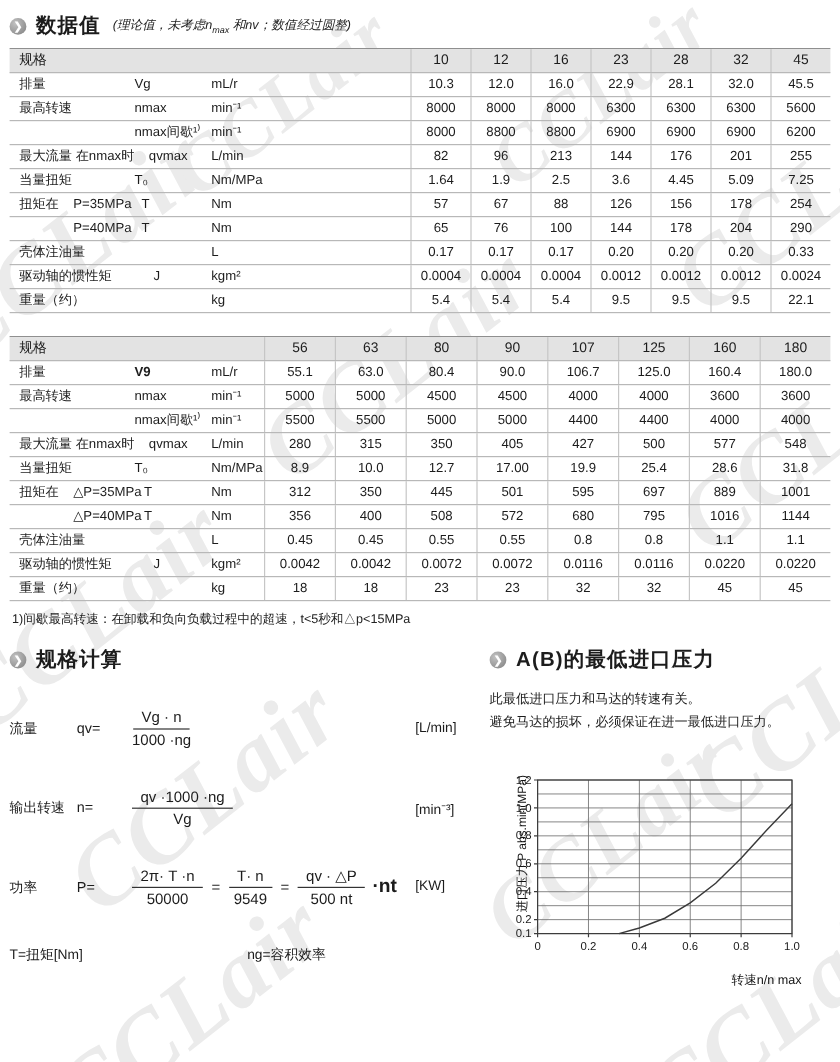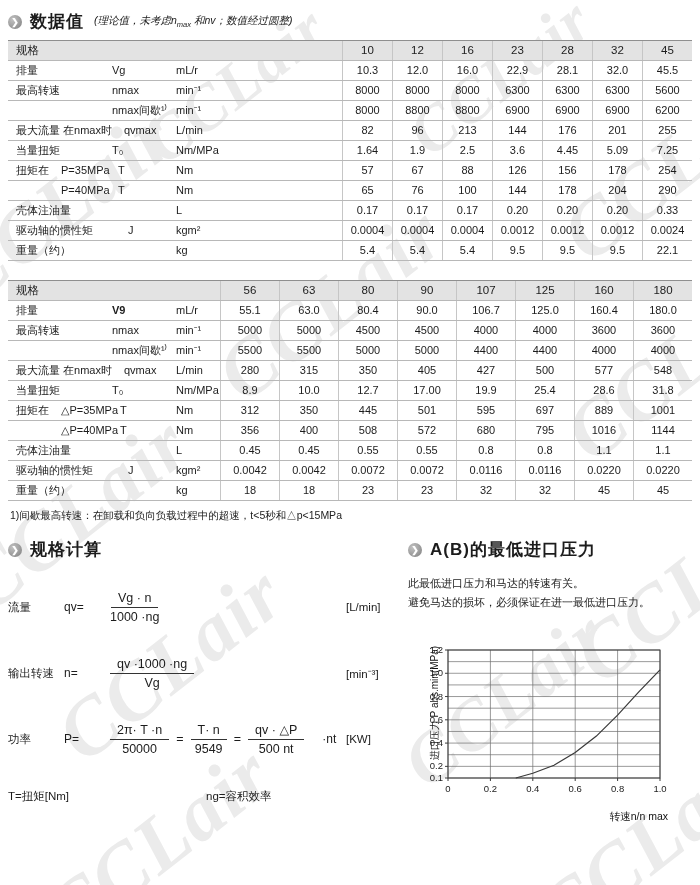--- a/index.html
+++ b/index.html
@@ -34,21 +34,21 @@
   .inlet{position:absolute;left:408px;top:528px;width:288px;}
   .calc .sec-head,.inlet .sec-head{margin:0;}
   .f-row{display:flex;align-items:center;position:relative;margin-top:26px;min-height:40px;}
   .f-label{width:56px;font-size:11.5px;}
   .f-lhs{width:42px;font-size:12px;}
   .frac{display:inline-flex;flex-direction:column;align-items:center;margin:0 4px;font-size:12.5px;}
   .frac .fnum{border-bottom:1px solid #333;padding:0 7px 2px;white-space:nowrap;}
   .frac .fden{padding-top:2px;white-space:nowrap;}
   .f-eq{font-size:12.5px;margin:0 3px;}
   .f-alt{font-size:12px;margin-left:16px;white-space:nowrap;}
-  .f-tail{font-size:12px;margin-left:14px;}
+  .f-tail{font-size:16px;margin-left:2px;font-weight:bold;}
   .f-unit{position:absolute;left:338px;font-size:11.5px;text-align:center;}
   .defs{display:flex;margin-top:26px;font-size:11.5px;line-height:22px;}
   .defs .dcol1{width:198px;}
   .defs span{display:block;white-space:nowrap;}
   
   .inlet-desc{font-size:11px;line-height:19px;margin-top:13px;}
   .chart-wrap{position:relative;margin-top:22px;height:210px;}
   .chart-wrap svg{position:absolute;left:14px;top:6px;}
   .chart-ylabel{position:absolute;left:-58px;top:62px;width:170px;text-align:center;
                 font-size:10px;transform:rotate(-90deg);color:#111;}

